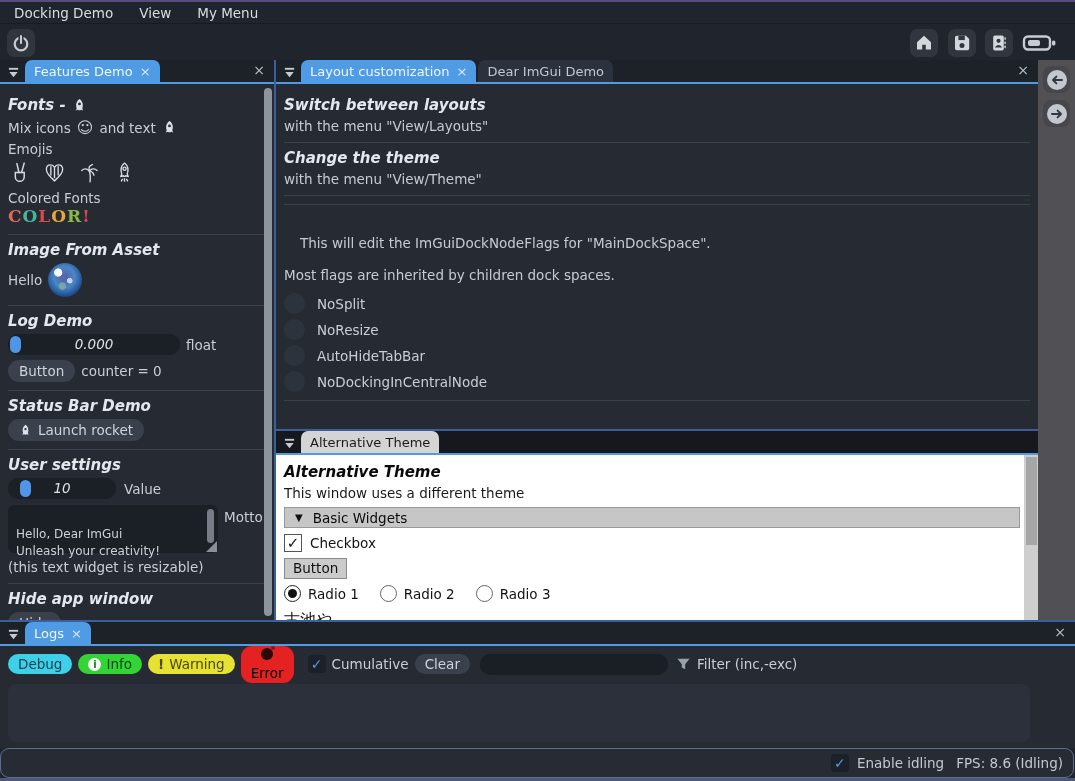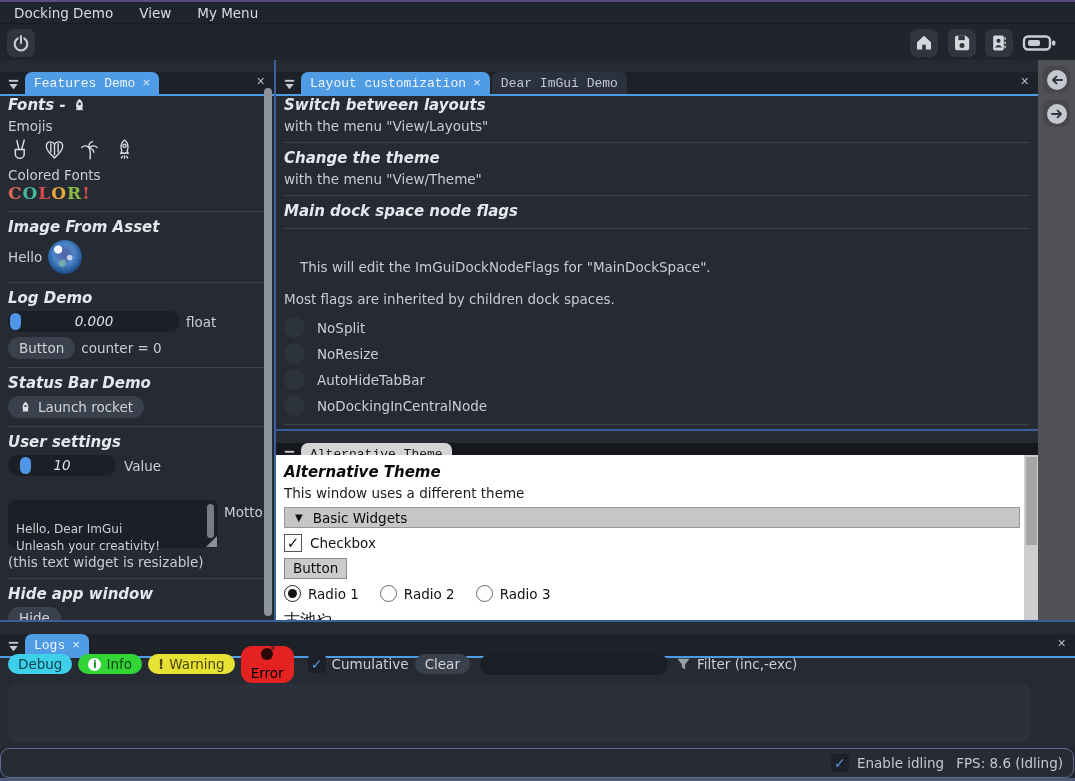--- a/index.html
+++ b/index.html
@@ -10,22 +10,22 @@
   .topline{position:absolute;left:0;top:0;width:1075px;height:2px;background:#5a4b7e;}
   .menubar{position:absolute;left:0;top:2px;width:1075px;height:22px;background:#20242c;
            display:flex;align-items:center;padding-left:14px;gap:26px;box-sizing:border-box;
            border-bottom:1px solid #181b21;}
   .menu-item{color:#d8dce2;cursor:default;}
   .toolbar{position:absolute;left:0;top:25px;width:1075px;height:35px;background:#20242c;}
   .icon-btn{position:absolute;width:28px;height:28px;top:4px;border-radius:7px;background:#31363e;
             display:flex;align-items:center;justify-content:center;}
   
   .panel{position:absolute;background:#262b33;overflow:hidden;box-sizing:border-box;}
-  .tabbar{position:absolute;left:0;top:12px;right:0;height:22px;background:#1d2128;
-          border-bottom:2px solid #4f9be4;display:flex;align-items:flex-end;font-family:Liberation Mono, monospace;}
+  .tabbar{position:absolute;left:0;top:0;right:0;height:22px;background:#1d2128;
+          border-bottom:2px solid #4f9be4;display:flex;align-items:flex-end;}
   .collapse-ico{margin:0 5px 3px 7px;}
   .tab{height:22px;border-radius:7px 7px 0 0;padding:0 9px;display:flex;align-items:center;
        gap:7px;font-size:13px;box-sizing:border-box;}
   .tab.active{background:#4f9be4;color:#eef6ff;}
   .tab.inactive{background:#2b313d;color:#c2c8d2;margin-left:2px;}
   .tab .x{font-size:13px;color:#dcebfb;}
   .dock-x{position:absolute;right:9px;top:3px;color:#b8bec6;font-size:14px;line-height:14px;}
   .vsplit{position:absolute;left:274px;top:60px;width:2px;height:560px;background:#3a5f9e;}
   .hsplit1{position:absolute;left:276px;top:429px;width:762px;height:2px;background:#3a5f9e;}
   .hsplit2{position:absolute;left:0;top:620px;width:1075px;height:2px;background:#3a5f9e;}
@@ -189,20 +189,31 @@
     <div class="lp-content">
       <div class="h-bi row">
         <span>Fonts -</span>
         <span>
           <svg width="15" height="15" viewBox="0 0 14 13">
               <path d="M7 .4 C9.8 2.3 10.8 5.7 9.6 9.1 L10.4 11.1 L8.4 10.5 C8 11.2 6 11.2 5.6 10.5 L3.6 11.1 L4.4 9.1 C3.2 5.7 4.2 2.3 7 .4 Z" fill="#dde1e7"></path>
               <circle cx="7" cy="5" r="1.3" fill="#262b33"></circle>
             </svg>
         </span>
       </div>
+      <div class="row">
+        <span>Mix icons</span>
+        <span style="font-size:16px;">☺</span>
+        <span>and text</span>
+        <span>
+          <svg width="15" height="15" viewBox="0 0 14 13">
+              <path d="M7 .4 C9.8 2.3 10.8 5.7 9.6 9.1 L10.4 11.1 L8.4 10.5 C8 11.2 6 11.2 5.6 10.5 L3.6 11.1 L4.4 9.1 C3.2 5.7 4.2 2.3 7 .4 Z" fill="#dde1e7"></path>
+              <circle cx="7" cy="5" r="1.3" fill="#262b33"></circle>
+            </svg>
+        </span>
+      </div>
       <div style="margin-top:4px;">Emojis</div>
       <div class="emoji-row">
         <span>
           <svg width="23" height="23" viewBox="0 0 22 22" fill="none" stroke="#d9dde3" stroke-width="1.4" stroke-linecap="round">
             <path d="M8.5 2.5 L10.5 11 M15.5 2 L13 11"></path>
             <path d="M7 11 h8.5 v4.2 a4.2 4.2 0 0 1 -8.5 0 Z"></path>
           </svg>
         </span>
         <span>
           <svg width="23" height="23" viewBox="0 0 22 22" fill="none" stroke="#d9dde3" stroke-width="1.3">
@@ -257,21 +268,21 @@
                 <path d="M7 .4 C9.8 2.3 10.8 5.7 9.6 9.1 L10.4 11.1 L8.4 10.5 C8 11.2 6 11.2 5.6 10.5 L3.6 11.1 L4.4 9.1 C3.2 5.7 4.2 2.3 7 .4 Z" fill="#dde1e7"></path>
                 <circle cx="7" cy="5" r="1.3" fill="#3a414c"></circle>
               </svg>
           </span>
           <span>Launch rocket</span>
         </span>
       </div>
       <div class="sep"></div>
 
       <div class="h-bi">User settings</div>
-      <div class="row" style="margin:3px 0 24px 0;gap:8px;">
+      <div class="row" style="margin:3px 0 6px 0;gap:8px;">
         <div class="slider" style="width:108px;">
           <div class="grab" style="left:12px;"></div>
           <div class="val">10</div>
         </div>
         <span>Value</span>
       </div>
       <div class="row" style="align-items:flex-start;">
         <div class="textbox">
           <span>Hello, Dear ImGui
 Unleash your creativity!</span>
@@ -310,21 +321,20 @@
       </div>
       <span class="dock-x">×</span>
     </div>
     <div class="mp-content">
       <div class="h-bi">Switch between layouts</div>
       <div class="hint">with the menu "View/Layouts"</div>
       <div class="sep"></div>
       <div class="h-bi">Change the theme</div>
       <div class="hint">with the menu "View/Theme"</div>
       <div class="sep"></div>
-      <div class="h-bi">Main dock space node flags</div>
       <div class="sep"></div>
       <div style="height:8px;"></div>
       <div class="hint" style="margin:16px;">This will edit the ImGuiDockNodeFlags for "MainDockSpace".</div>
       <div class="hint" style="margin:0 0 10px 0;">Most flags are inherited by children dock spaces.</div>
       <div class="flag-row">
         <span class="flag-circle"></span>
         <span>NoSplit</span>
       </div>
       <div class="flag-row">
         <span class="flag-circle"></span>

